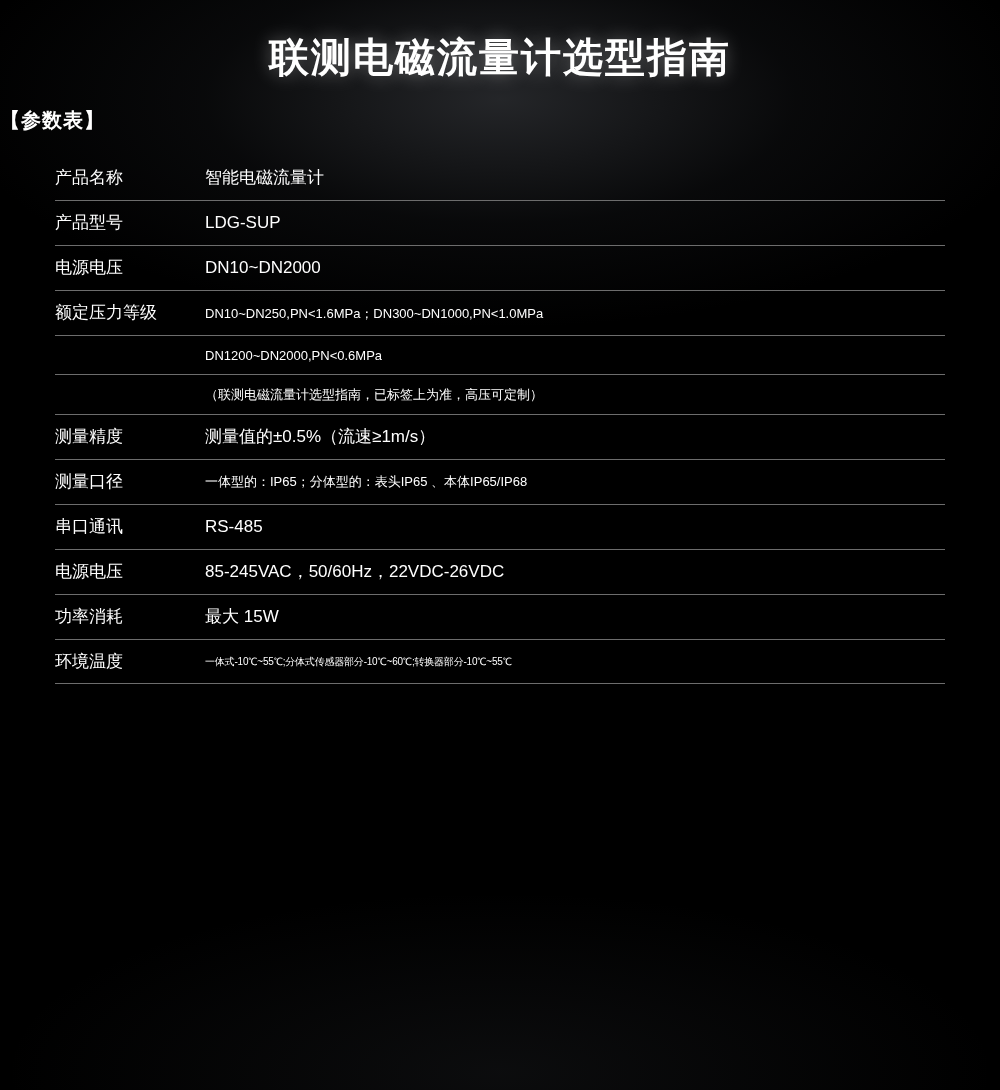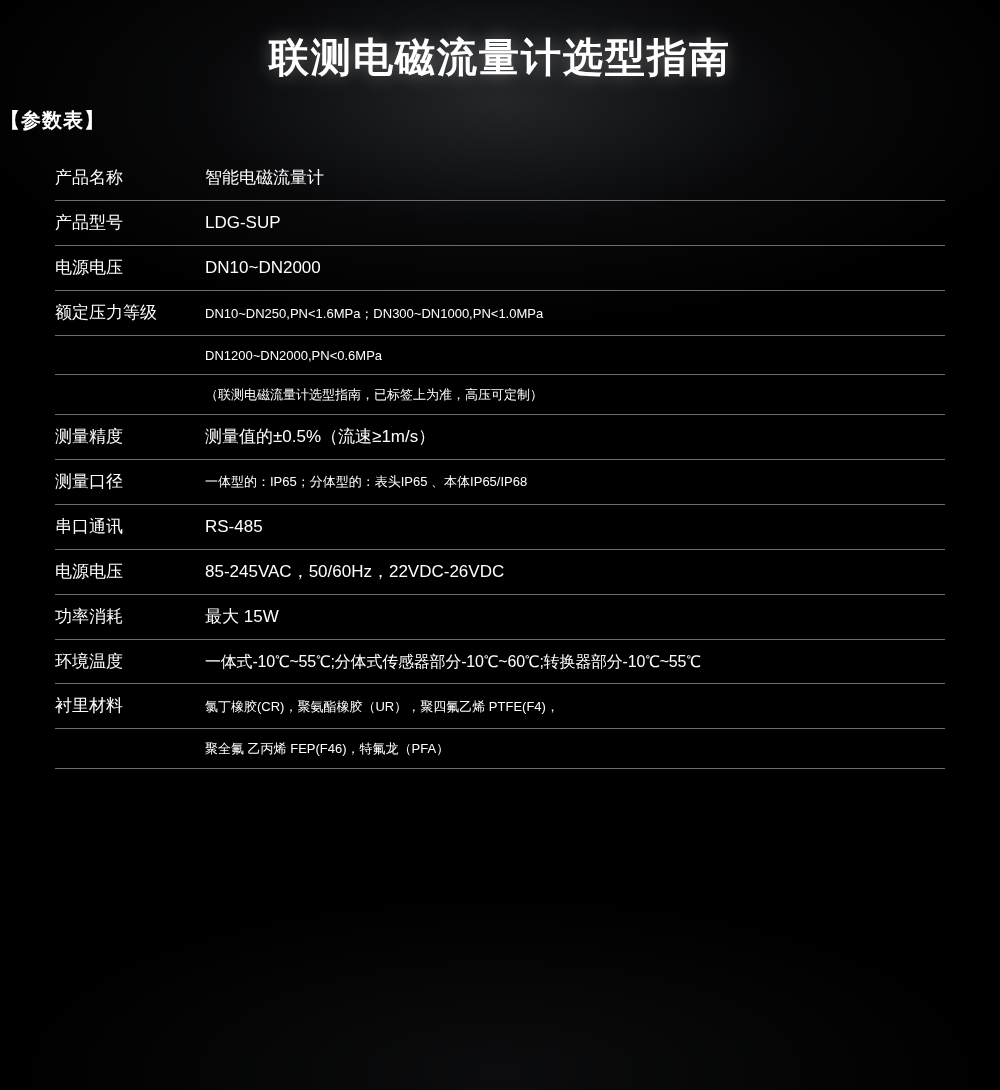--- a/index.html
+++ b/index.html
@@ -82,21 +82,21 @@
     padding-right: 6px;
   }
   td.value {
     padding-left: 14px;
     font-size: 17px;
   }
   td.value.small {
     font-size: 13px;
   }
   td.value.tight {
-    font-size: 16px;
+    font-size: 10px;
     letter-spacing: -0.2px;
   }
   tr.cont td.label {
     border-bottom: 1px solid #6d6d6d;
   }
 </style>
 </head>
 <body>
 
 <div class="glow"></div>
@@ -150,24 +150,16 @@
         <td class="value">85-245VAC，50/60Hz，22VDC-26VDC</td>
       </tr>
       <tr>
         <td class="label">功率消耗</td>
         <td class="value">最大 15W</td>
       </tr>
       <tr>
         <td class="label">环境温度</td>
         <td class="value tight">一体式-10℃~55℃;分体式传感器部分-10℃~60℃;转换器部分-10℃~55℃</td>
       </tr>
-      <tr>
-        <td class="label">衬里材料</td>
-        <td class="value small">氯丁橡胶(CR)，聚氨酯橡胶（UR），聚四氟乙烯 PTFE(F4)，</td>
-      </tr>
-      <tr class="cont">
-        <td class="label"></td>
-        <td class="value small">聚全氟 乙丙烯 FEP(F46)，特氟龙（PFA）</td>
-      </tr>
     </tbody>
   </table>
 
 </div>
 
 </body></html>

